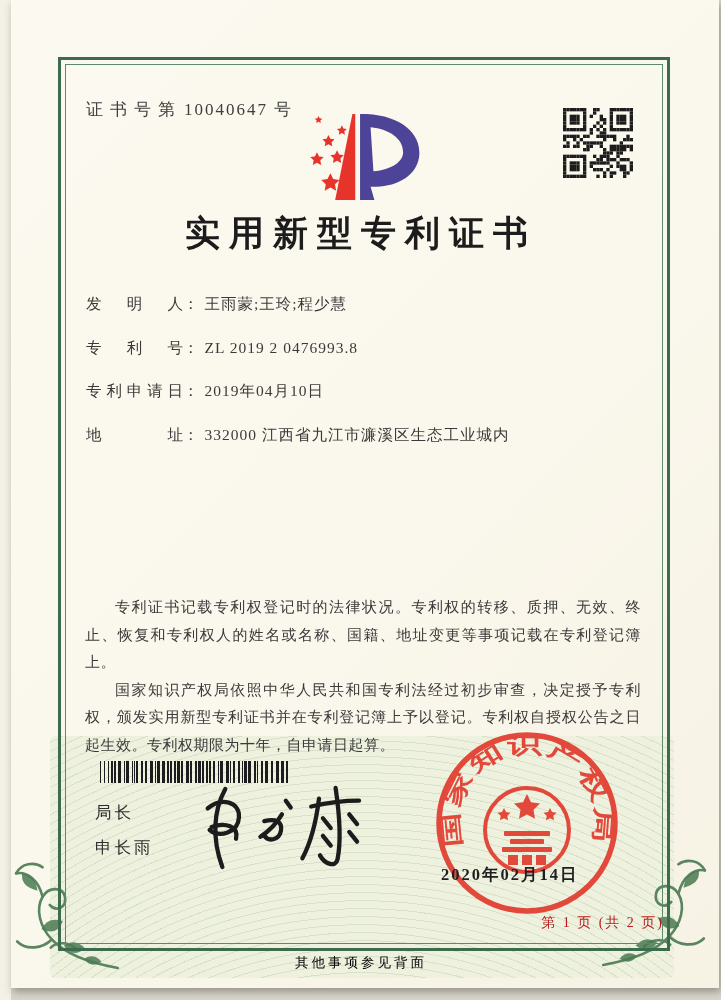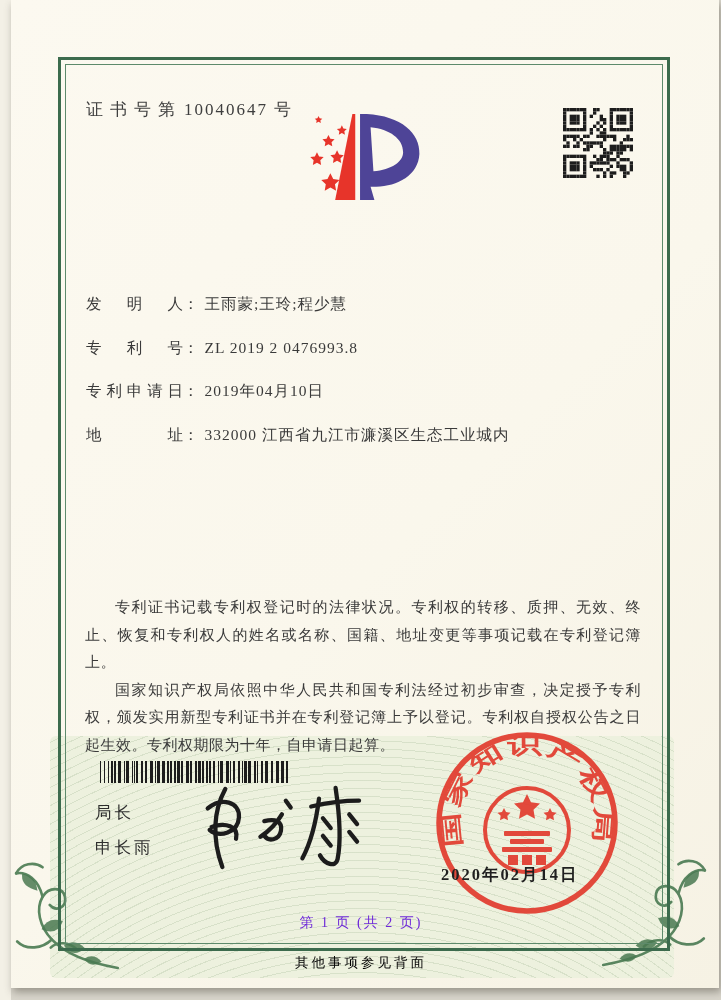--- a/index.html
+++ b/index.html
@@ -43,22 +43,22 @@
   .logo{position:absolute;left:294px;top:110px;z-index:5;}
   .qr{position:absolute;left:563px;top:108px;z-index:5;}
   .barcode{position:absolute;left:100px;top:761px;width:192px;height:22px;z-index:5;font-size:0;}
   .barcode i{display:inline-block;height:22px;background:#1d1d1d;vertical-align:top;}
   .signoff{position:absolute;left:95px;top:802px;z-index:6;font-size:16.5px;color:#2e2e2e;letter-spacing:3px;}
   .signoff div{margin-bottom:13px;}
   .signature{position:absolute;left:196px;top:778px;z-index:6;}
   .seal{position:absolute;left:432px;top:728px;z-index:6;opacity:.92;}
   .seal-date{position:absolute;left:441px;top:864px;z-index:7;font-size:16.5px;font-weight:600;
     color:#1f1f1f;letter-spacing:2px;}
-  .page-num{position:absolute;left:58px;top:914px;width:606px;text-align:center;z-index:6;
-    font-size:14px;color:#6d28d9;letter-spacing:2px;}
+  .page-num{position:absolute;left:58px;top:914px;width:606px;text-align:right;z-index:6;
+    font-size:14px;color:#b91c1c;letter-spacing:2px;}
   .back-note{position:absolute;left:58px;top:954px;width:606px;text-align:center;z-index:6;
     font-size:13.5px;color:#000000;letter-spacing:3px;}
 </style>
 </head>
 <body>
 
 <div id="shot">
   <div class="edge-strip"></div>
   <div class="paper"></div>
 
@@ -345,20 +345,21 @@
             <rect x="5" y="20" width="1" height="1"></rect>
             <rect x="6" y="20" width="1" height="1"></rect>
             <rect x="10" y="20" width="1" height="1"></rect>
             <rect x="12" y="20" width="1" height="1"></rect>
             <rect x="14" y="20" width="1" height="1"></rect>
             <rect x="18" y="20" width="1" height="1"></rect>
           </g>
         </svg>
     </div>
 
+    <div class="doc-title">实用新型专利证书</div>
 
     <div class="fields">
       <div class="frow">
         <span class="lbl">发明人</span><span class="colon">：</span><span class="val">王雨蒙;王玲;程少慧</span>
       </div>
       <div class="frow">
         <span class="lbl">专利号</span><span class="colon">：</span><span class="val">ZL 2019 2 0476993.8</span>
       </div>
       <div class="frow">
         <span class="lbl">专利申请日</span><span class="colon">：</span><span class="val">2019年04月10日</span>

